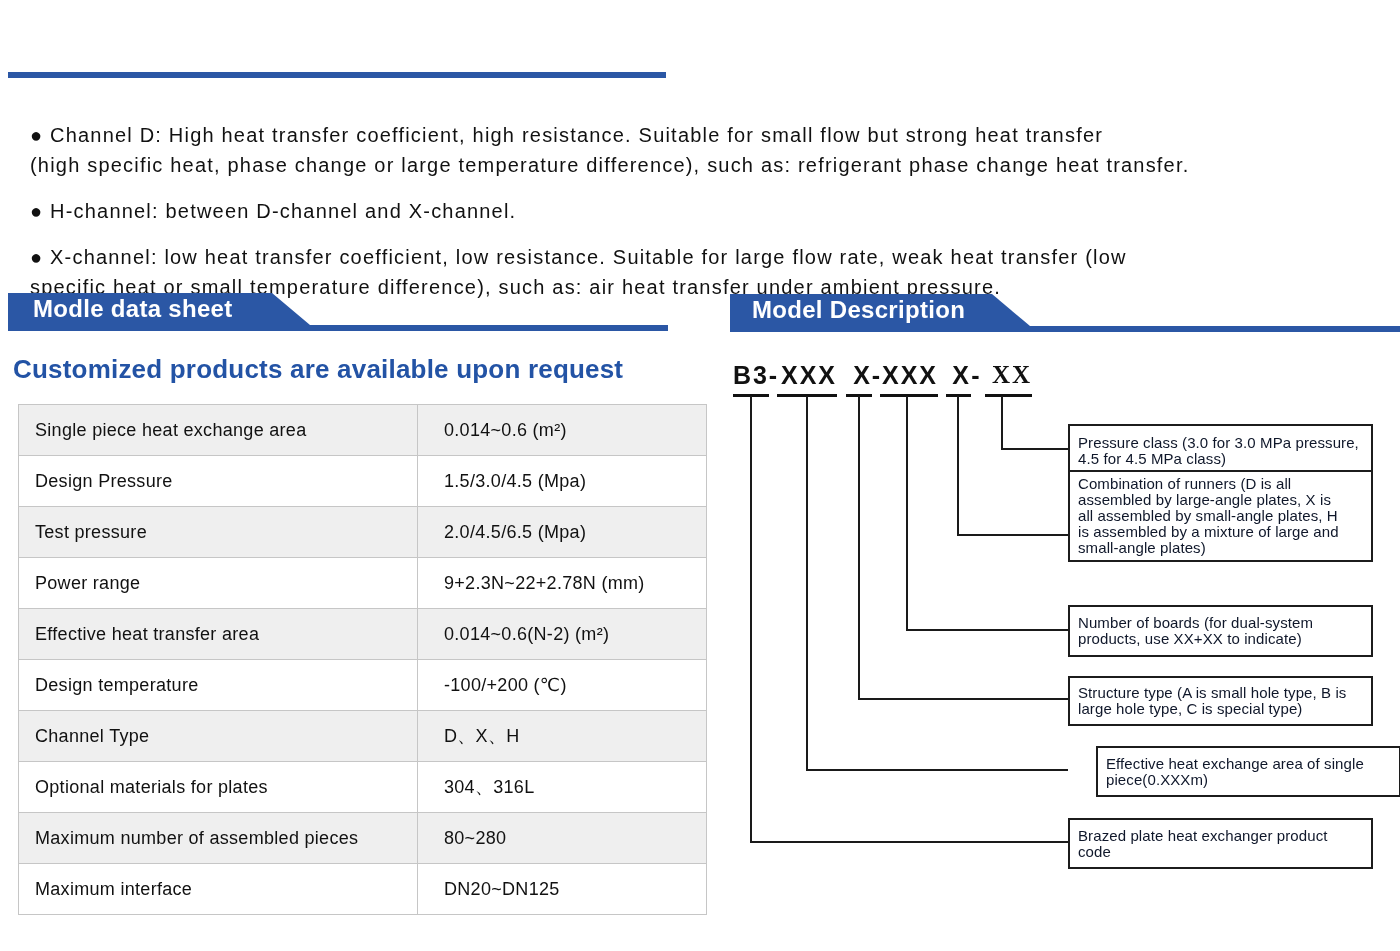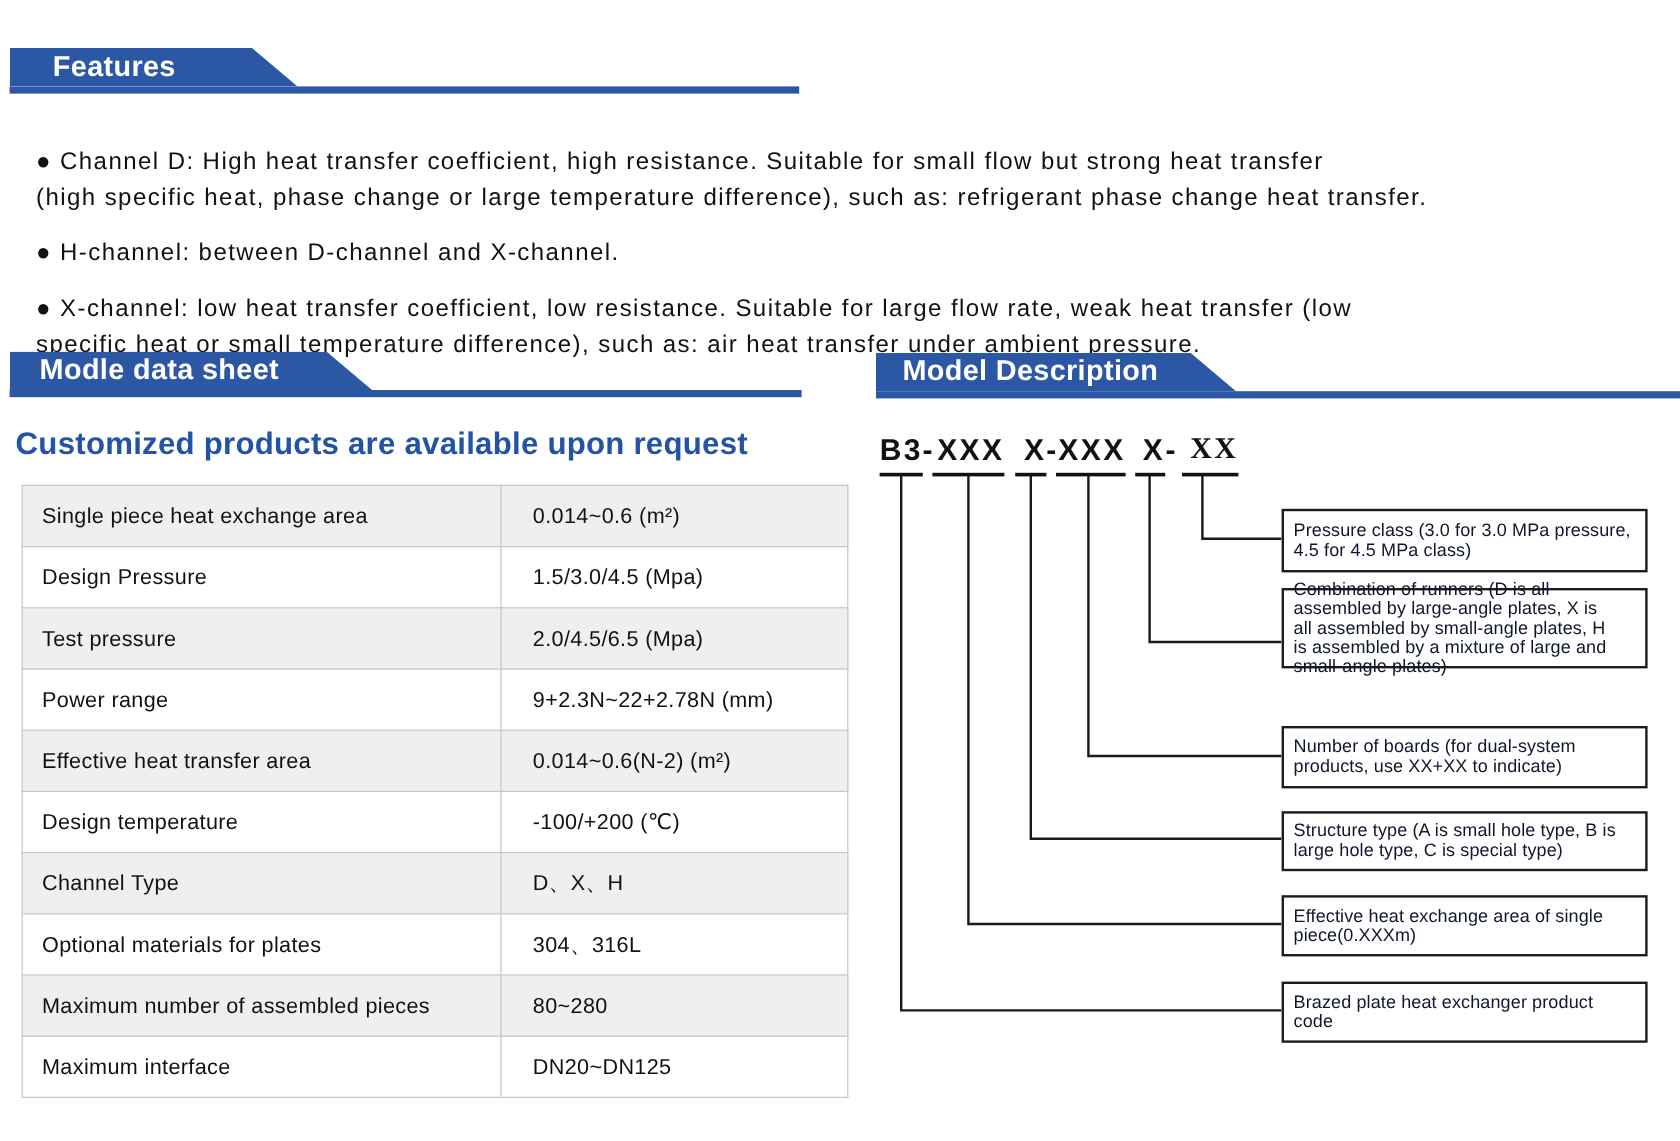--- a/index.html
+++ b/index.html
@@ -63,34 +63,31 @@
   .sep-2{left:968px;width:15px;}
   .connector-svg{position:absolute;left:0;top:0;width:1400px;height:951px;pointer-events:none;}
   .desc-box{
     position:absolute;left:1068px;width:305px;box-sizing:border-box;
     border:2px solid #1c1c1c;background:#fff;padding:0 8px;
     display:flex;align-items:center;
     font-size:15px;line-height:16px;letter-spacing:0.1px;color:#0f172a;
     white-space:pre-wrap;
   }
   .box-0{top:424px;height:53px;}
-  .box-1{top:490px;height:67px;}
+  .box-1{top:470px;height:92px;}
   .box-2{top:605px;height:52px;}
   .box-3{top:676px;height:50px;}
-  .box-4{top:746px;height:51px;}
+  .box-4{top:746px;height:51px;margin-left:28px;}
   .box-5{top:818px;height:51px;}
 </style>
 </head>
 <body>
 
 <div class="page">
 
-  <div class="banner-head head-features">
-    <span>Features</span>
-  </div>
   <div class="banner-bar bar-features"></div>
 
   <div class="bullets">
     <p>● Channel D: High heat transfer coefficient, high resistance. Suitable for small flow but strong heat transfer
 (high specific heat, phase change or large temperature difference), such as: refrigerant phase change heat transfer.</p>
     <p>● H-channel: between D-channel and X-channel.</p>
     <p>● X-channel: low heat transfer coefficient, low resistance. Suitable for large flow rate, weak heat transfer (low
 specific heat or small temperature difference), such as: air heat transfer under ambient pressure.</p>
   </div>
 

